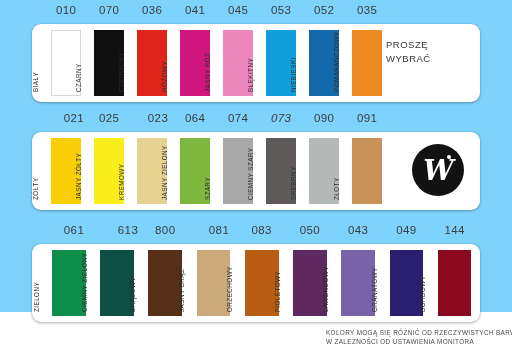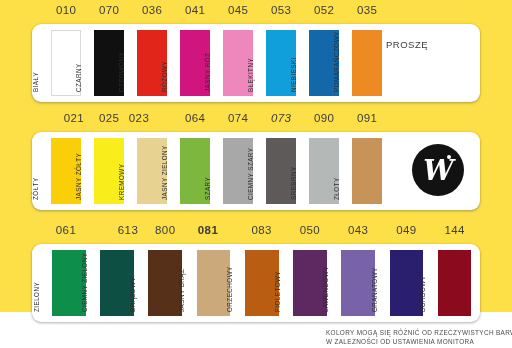--- a/index.html
+++ b/index.html
@@ -6,21 +6,21 @@
   html, body {
     margin: 0; padding: 0;
     width: 512px; height: 348px;
     background: #ffffff;
     font-family: "Liberation Sans", sans-serif;
     overflow: hidden;
   }
   #palette-page {
     position: relative;
     width: 512px; height: 312px;
-    background: #fde047;
+    background: #7dd3fc;
   }
 
   
   .row-block { position: absolute; left: 0; width: 512px; }
   .row-block.r1 { top: 4px;   height: 104px; }
   .row-block.r2 { top: 112px; height: 104px; }
   .row-block.r3 { top: 224px; height: 104px; }
 
   .code-strip {
     position: relative;
@@ -153,20 +153,21 @@
         <div class="code" style="left: 134.145px; width: 36px;">036</div>
         <div class="code" style="left: 177.145px; width: 36px;">041</div>
         <div class="code" style="left: 220.145px; width: 36px;">045</div>
         <div class="code" style="left: 263.145px; width: 36px;">053</div>
         <div class="code" style="left: 306.145px; width: 36px;">052</div>
         <div class="code" style="left: 349.145px; width: 36px;">035</div>
       </div>
     <div class="card">
       <div class="note">
         <div>PROSZĘ</div>
+        <div>WYBRAĆ</div>
       </div>
     <div class="swatch white-sw" title="010 BIAŁY" style="left: 19.095px; width: 30.1px;"></div>
         <div class="label-holder" style="left: 7.095px;">
           <div class="sw-label">BIAŁY</div>
         </div>
         <div class="swatch" title="070 CZARNY" style="left: 62.095px; width: 30.1px; background: rgb(16, 16, 16);"></div>
         <div class="label-holder" style="left: 50.095px;">
           <div class="sw-label">CZARNY</div>
         </div>
         <div class="swatch" title="031 CZERWONY" style="left: 105.095px; width: 30.1px; background: rgb(225, 37, 27);"></div>
@@ -193,21 +194,21 @@
         <div class="label-holder" style="left: 308.095px;">
           <div class="sw-label">POMARAŃCZOWY</div>
         </div>
       </div>
   </div>
 
   <div class="row-block r2">
     <div class="code-strip">
         <div class="code" style="left: 48.145px; width: 36px; text-align: right;">021</div>
         <div class="code" style="left: 91.145px; width: 36px;">025</div>
-        <div class="code" style="left: 121px; width: 36px;">023</div>
+        <div class="code" style="left: 140px; width: 36px;">023</div>
         <div class="code" style="left: 177.145px; width: 36px;">064</div>
         <div class="code" style="left: 220.145px; width: 36px;">074</div>
         <div class="code" style="left: 263.145px; width: 36px; font-style: italic;">073</div>
         <div class="code" style="left: 306.145px; width: 36px;">090</div>
         <div class="code" style="left: 349.145px; width: 36px;">091</div>
       </div>
     <div class="card">
       <div class="logo-wrap">
         <div class="logo-circle">
           <div class="logo-w">W</div>
@@ -244,24 +245,24 @@
         </div>
         <div class="swatch" title="091 ZŁOTY" style="left: 320.095px; width: 30.1px; background: rgb(200, 147, 88);"></div>
         <div class="label-holder" style="left: 308.095px;">
           <div class="sw-label">ZŁOTY</div>
         </div>
       </div>
   </div>
 
   <div class="row-block r3">
     <div class="code-strip">
-        <div class="code" style="left: 48px; width: 36px;">061</div>
+        <div class="code" style="left: 56px; width: 36px;">061</div>
         <div class="code" style="left: 110px; width: 36px;">613</div>
         <div class="code" style="left: 147.279px; width: 36px;">800</div>
-        <div class="code" style="left: 190px; width: 36px; font-weight: bold;">081</div>
+        <div class="code" style="left: 201px; width: 36px;">081</div>
         <div class="code" style="left: 243.723px; width: 36px;">083</div>
         <div class="code" style="left: 291.946px; width: 36px;">050</div>
         <div class="code" style="left: 340.168px; width: 36px;">043</div>
         <div class="code" style="left: 388.39px; width: 36px;">049</div>
         <div class="code" style="left: 436.612px; width: 36px;">144</div>
       </div>
     <div class="card r3">
         <div class="swatch" title="061 ZIELONY" style="left: 19.9567px; width: 33.7556px; background: rgb(14, 142, 75);"></div>
         <div class="label-holder" style="left: 7.95667px;">
           <div class="sw-label">ZIELONY</div>

